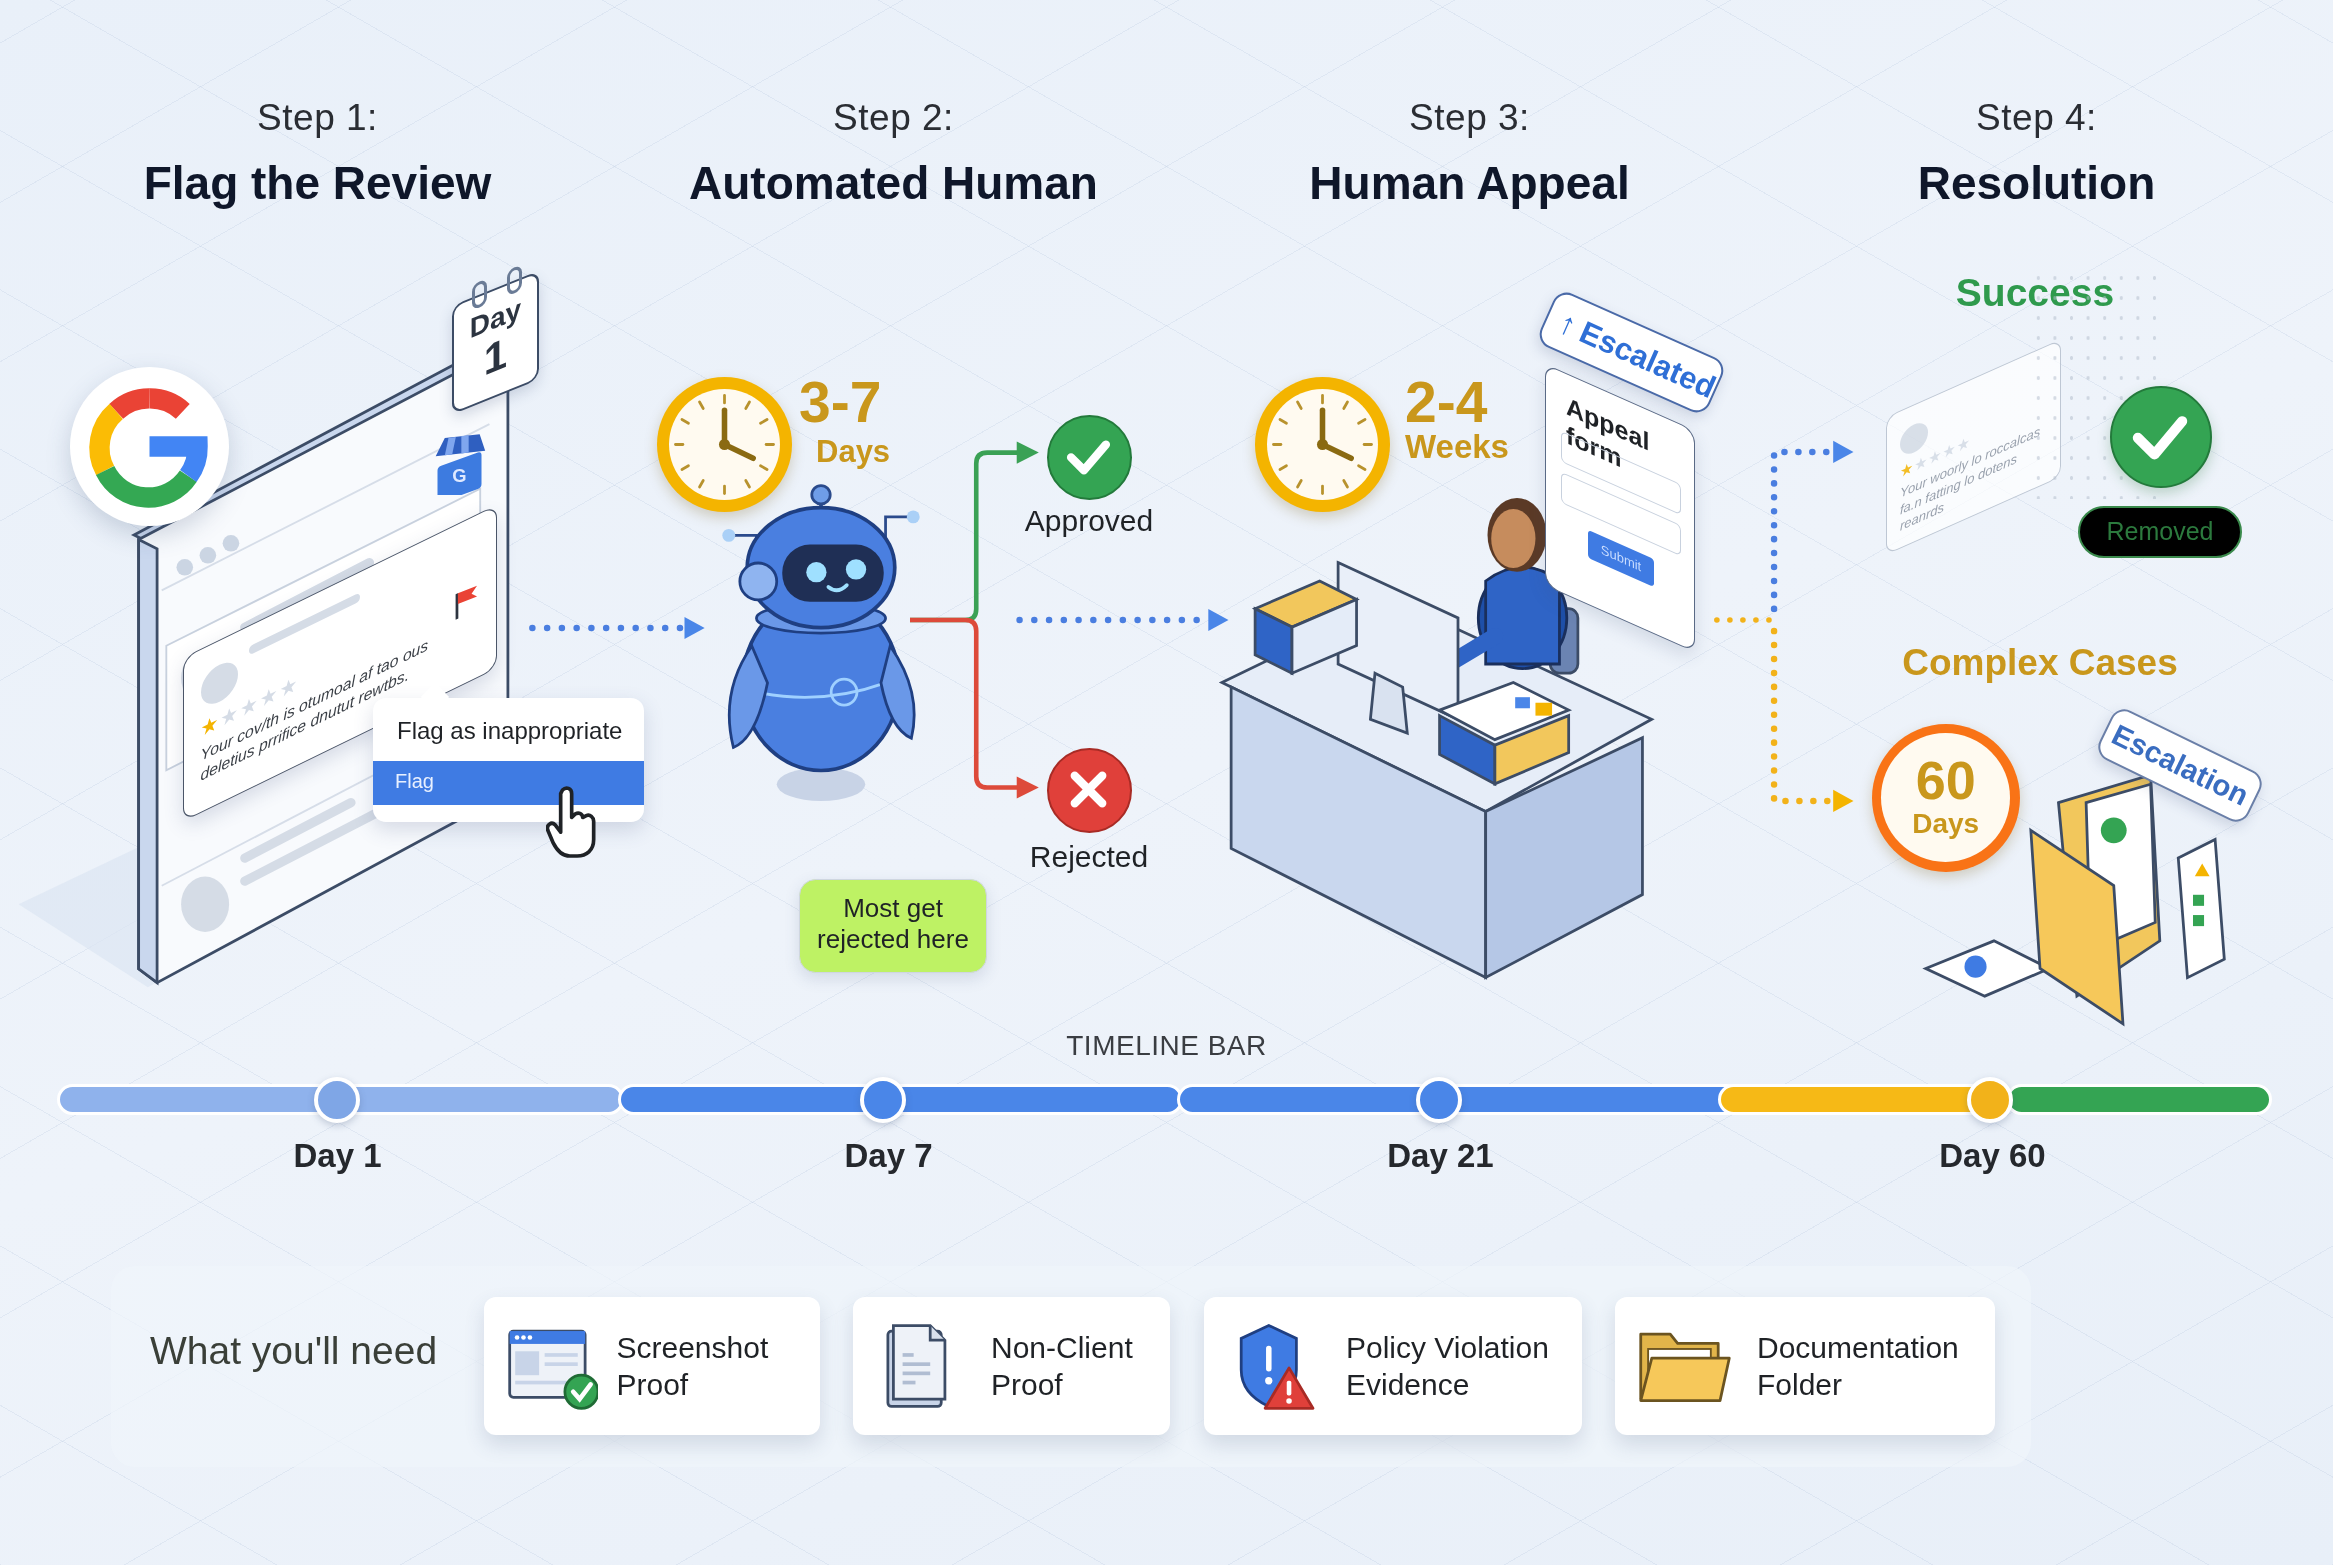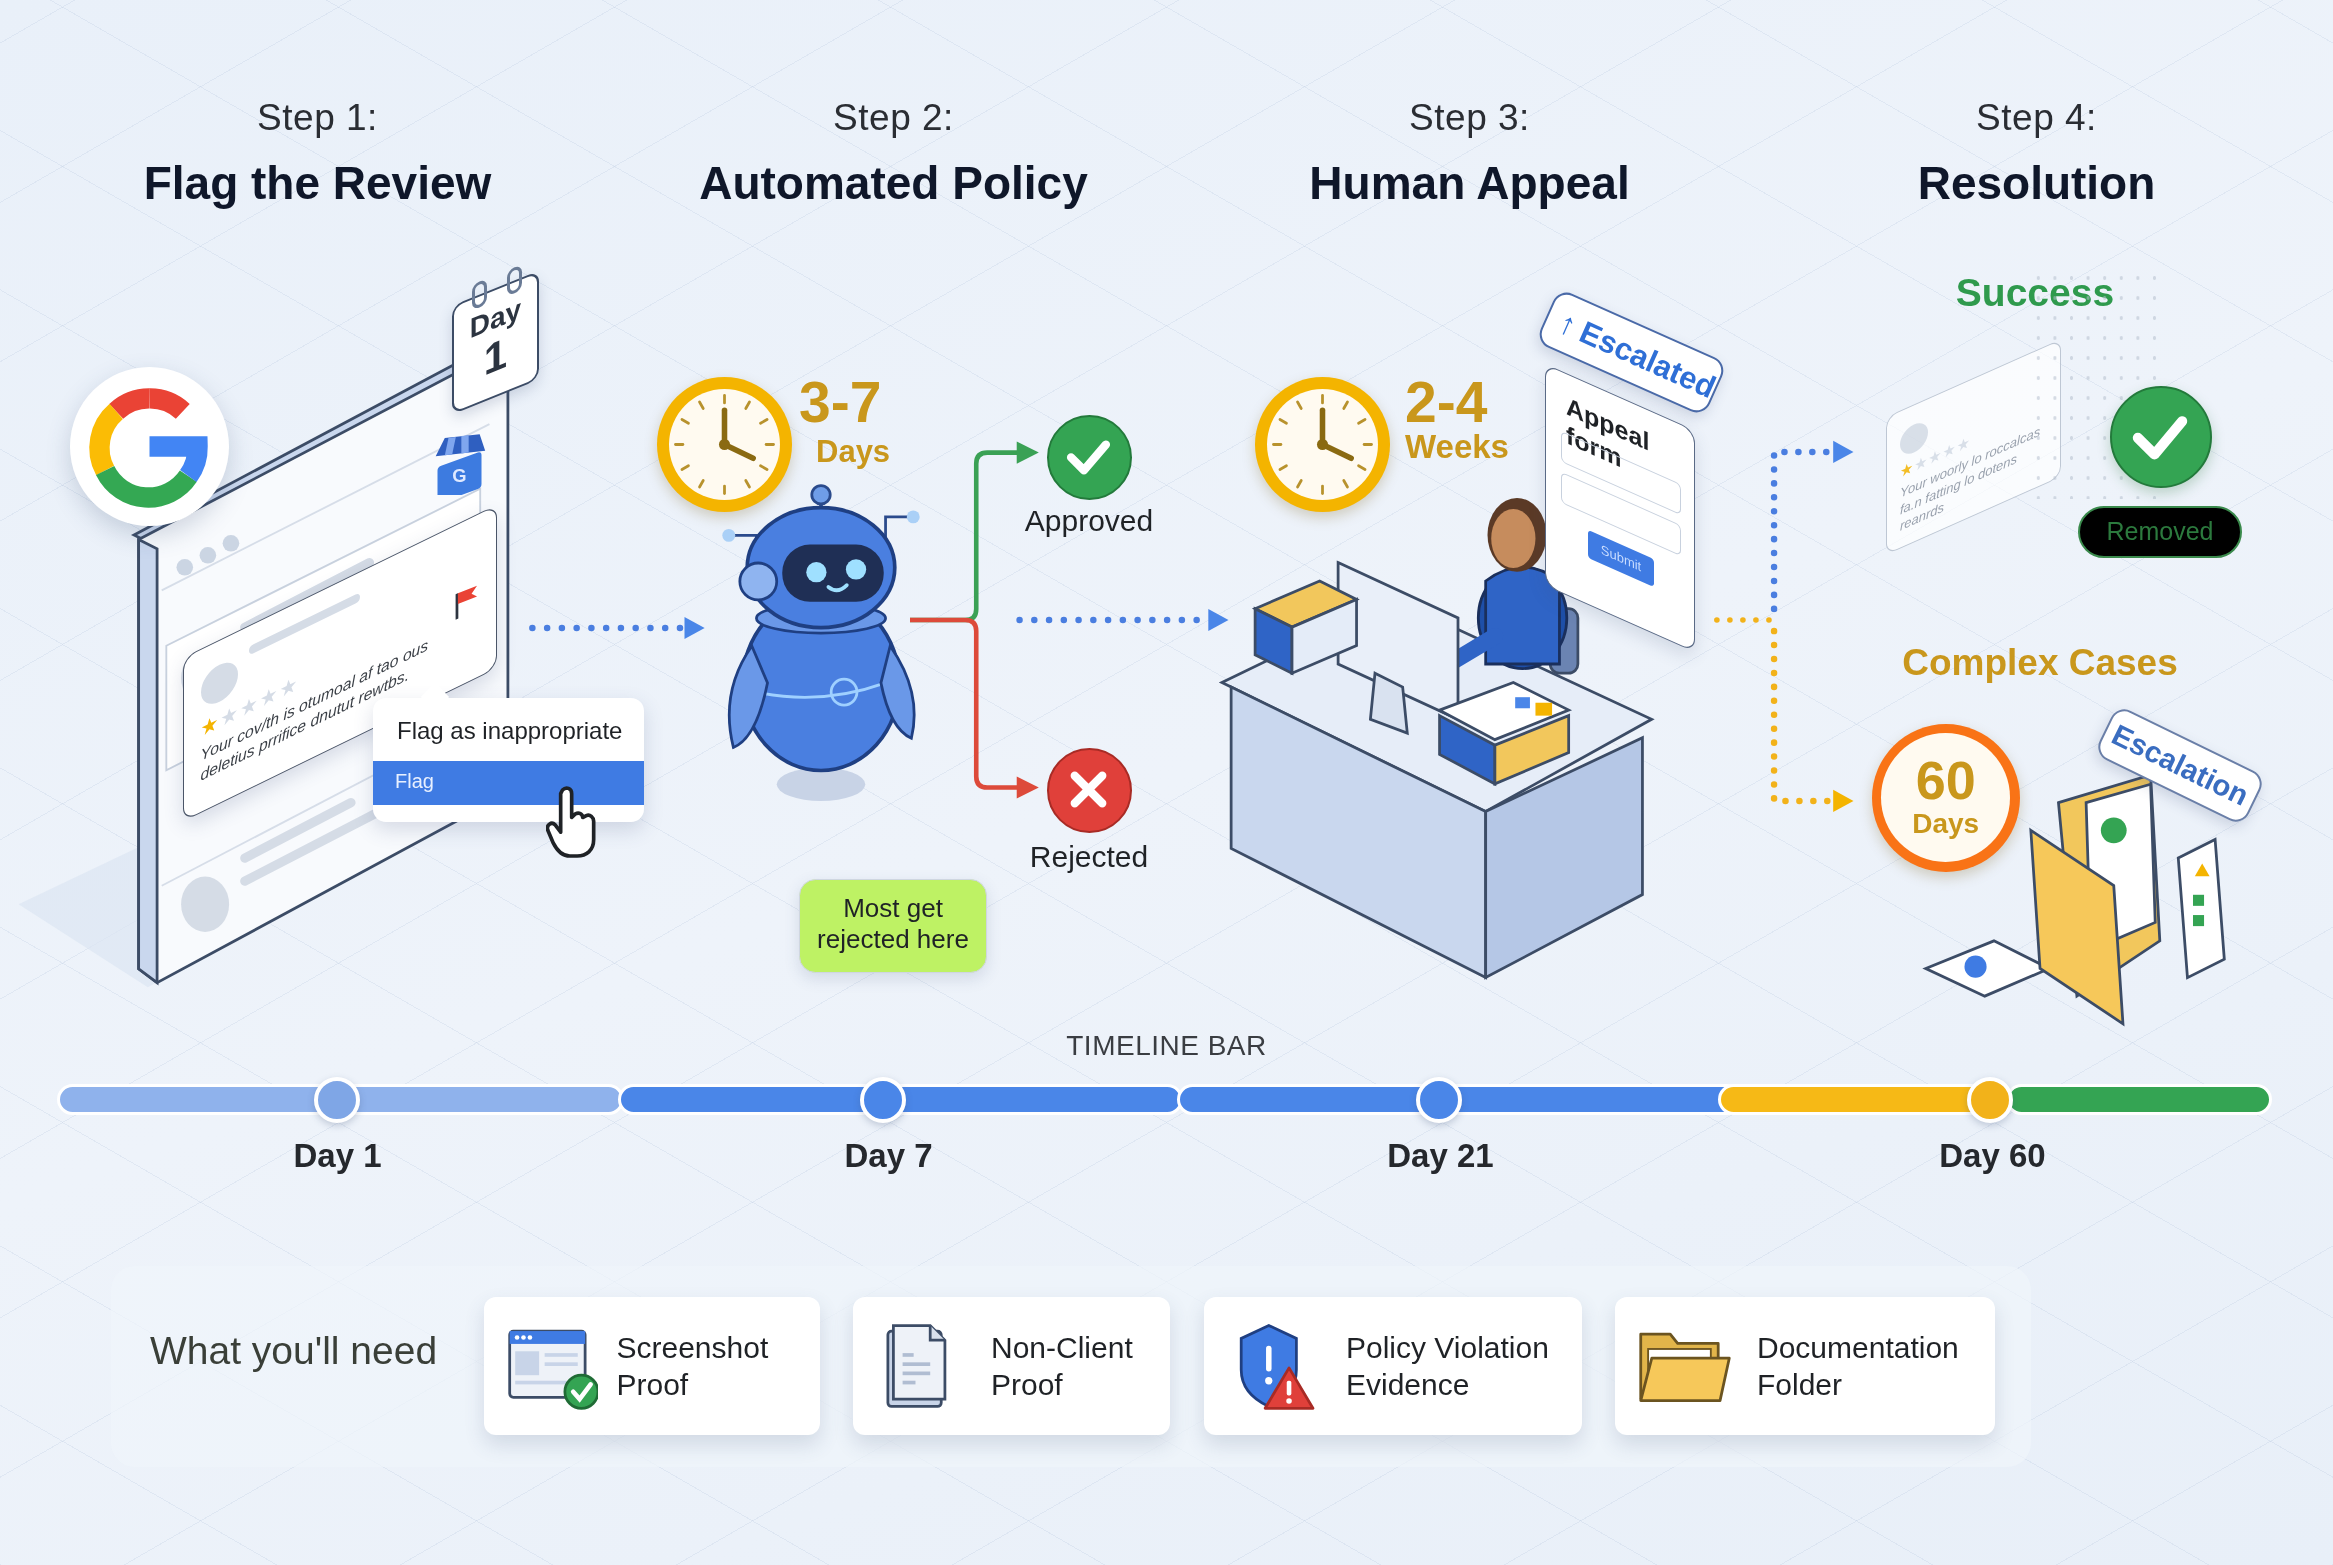--- a/index.html
+++ b/index.html
@@ -43,21 +43,21 @@
 <body>
 
 <div class="grid-bg"></div>
 
 <div class="step-head" style="left:59px;">
   <div class="step-num">Step 1:</div>
   <div class="step-title">Flag the Review</div>
 </div>
 <div class="step-head" style="left:635px;">
   <div class="step-num">Step 2:</div>
-  <div class="step-title">Automated Policy</div>
+  <div class="step-title">Automated Human</div>
 </div>
 <div class="step-head" style="left:1211px;">
   <div class="step-num">Step 3:</div>
   <div class="step-title">Human Appeal</div>
 </div>
 <div class="step-head" style="left:1778px;">
   <div class="step-num">Step 4:</div>
   <div class="step-title">Resolution</div>
 </div>
 

